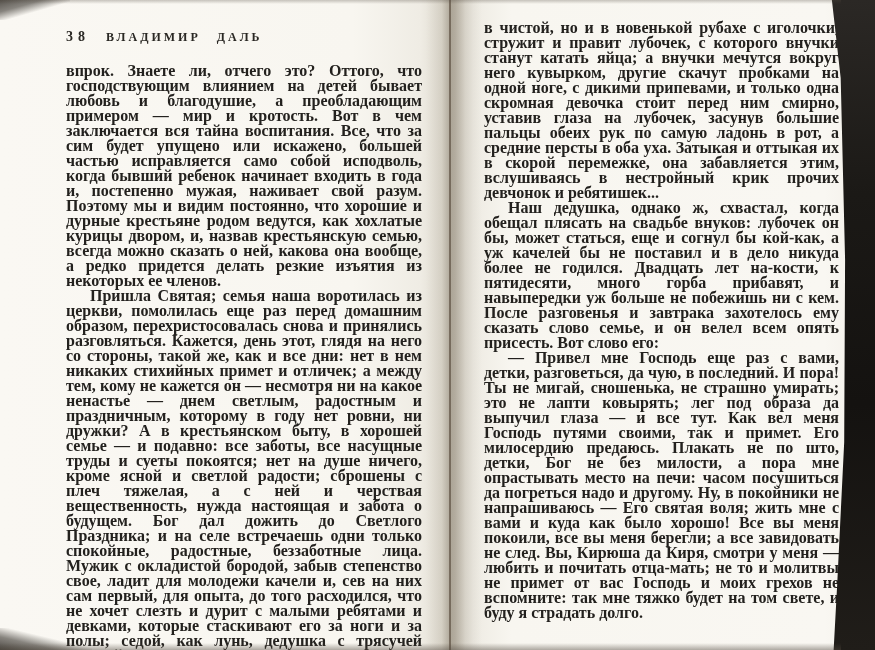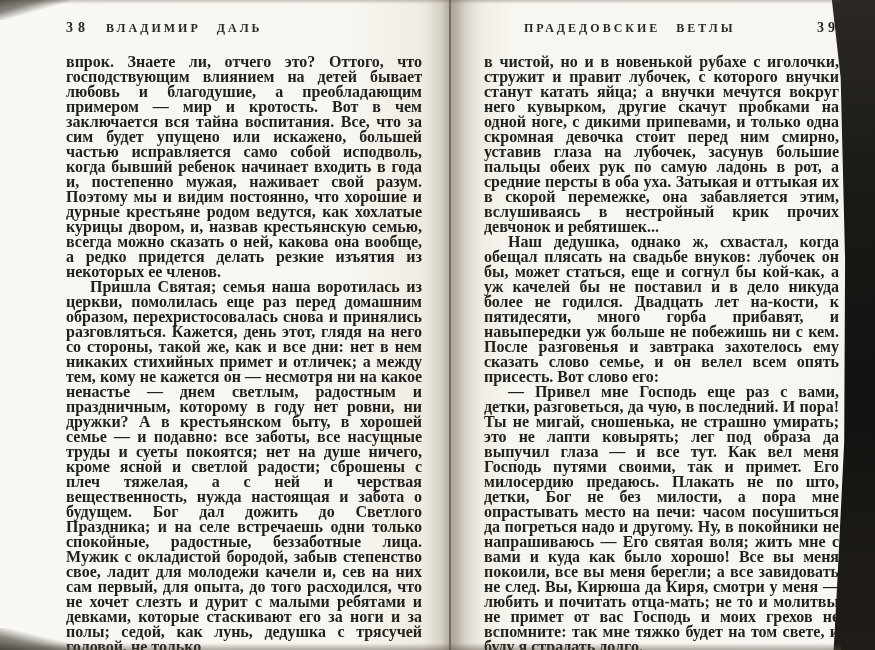--- a/index.html
+++ b/index.html
@@ -48,20 +48,21 @@
     color: #2a2824;
   }
 
   .page-number {
     width: 40px;
     font-size: 14px;
     font-weight: bold;
     letter-spacing: 5px;
     color: #2a2824;
     white-space: nowrap;
+    margin-top: 9px;
   }
   .page-number.num-right { text-align: right; letter-spacing: 4px; }
 
   .page-body {
     font-size: 16px;
     line-height: 15px;
     text-align: justify;
     hyphens: auto;
     -webkit-hyphens: auto;
     color: #23211e;
@@ -144,25 +145,20 @@
         <span class="running-title">ВЛАДИМИР ДАЛЬ</span>
         <span class="page-number num-right"></span>
       </div>
       <div class="page-body">
         <p class="para no-indent">впрок. Знаете ли, отчего это? Оттого, что господствующим влиянием на детей бывает любовь и благодушие, а преобладающим примером — мир и кротость. Вот в чем заключается вся тайна воспитания. Все, что за сим будет упущено или искажено, большей частью исправляется само собой исподволь, когда бывший ребенок начинает входить в года и, постепенно мужая, наживает свой разум. Поэтому мы и видим постоянно, что хорошие и дурные крестьяне родом ведутся, как хохлатые курицы двором, и, назвав крестьянскую семью, всегда можно сказать о ней, какова она вообще, а редко придется делать резкие изъятия из некоторых ее членов.</p>
         <p class="para">Пришла Святая; семья наша воротилась из церкви, помолилась еще раз перед домашним образом, перехристосовалась снова и принялись разговляться. Кажется, день этот, глядя на него со стороны, такой же, как и все дни: нет в нем никаких стихийных примет и отличек; а между тем, кому не кажется он — несмотря ни на какое ненастье — днем светлым, радостным и праздничным, которому в году нет ровни, ни дружки? А в крестьянском быту, в хорошей семье — и подавно: все заботы, все насущные труды и суеты покоятся; нет на душе ничего, кроме ясной и светлой радости; сброшены с плеч тяжелая, а с ней и черствая вещественность, нужда настоящая и забота о будущем. Бог дал дожить до Светлого Праздника; и на селе встречаешь одни только спокойные, радостные, беззаботные лица. Мужик с окладистой бородой, забыв степенство свое, ладит для молодежи качели и, сев на них сам первый, для опыта, до того расходился, что не хочет слезть и дурит с малыми ребятами и девками, которые стаскивают его за ноги и за полы; седой, как лунь, дедушка с трясучей головой, не только</p>
       </div>
     </div>
 
     <div class="page page-right">
-      <div class="page-header">
-        <span class="page-number"></span>
-        <span class="running-title">ПРАДЕДОВСКИЕ ВЕТЛЫ</span>
-        <span class="page-number num-right">39</span>
-      </div>
       <div class="page-body">
         <p class="para no-indent">в чистой, но и в новенькой рубахе с иголочки, стружит и правит лубочек, с которого внучки станут катать яйца; а внучки мечутся вокруг него кувырком, другие скачут пробками на одной ноге, с дикими припевами, и только одна скромная девочка стоит перед ним смирно, уставив глаза на лубочек, засунув большие пальцы обеих рук по самую ладонь в рот, а средние персты в оба уха. Затыкая и оттыкая их в скорой перемежке, она забавляется этим, вслушиваясь в нестройный крик прочих девчонок и ребятишек...</p>
         <p class="para">Наш дедушка, однако ж, схвастал, когда обещал плясать на свадьбе внуков: лубочек он бы, может статься, еще и согнул бы кой-как, а уж качелей бы не поставил и в дело никуда более не годился. Двадцать лет на-кости, к пятидесяти, много горба прибавят, и навыпередки уж больше не побежишь ни с кем. После разговенья и завтрака захотелось ему сказать слово семье, и он велел всем опять присесть. Вот слово его:</p>
         <p class="para">— Привел мне Господь еще раз с вами, детки, разговеться, да чую, в последний. И пора! Ты не мигай, сношенька, не страшно умирать; это не лапти ковырять; лег под образа да выпучил глаза — и все тут. Как вел меня Господь путями своими, так и примет. Его милосердию предаюсь. Плакать не по што, детки, Бог не без милости, а пора мне опрастывать место на печи: часом посушиться да погреться надо и другому. Ну, в покойники не напрашиваюсь — Его святая воля; жить мне с вами и куда как было хорошо! Все вы меня покоили, все вы меня берегли; а все завидовать не след. Вы, Кирюша да Киря, смотри у меня — любить и почитать отца-мать; не то и молитвы не примет от вас Господь и моих грехов не вспомните: так мне тяжко будет на том свете, и буду я страдать долго.</p>
       </div>
     </div>
 
   </div>
 
   <div class="gutter-shadow"></div>

